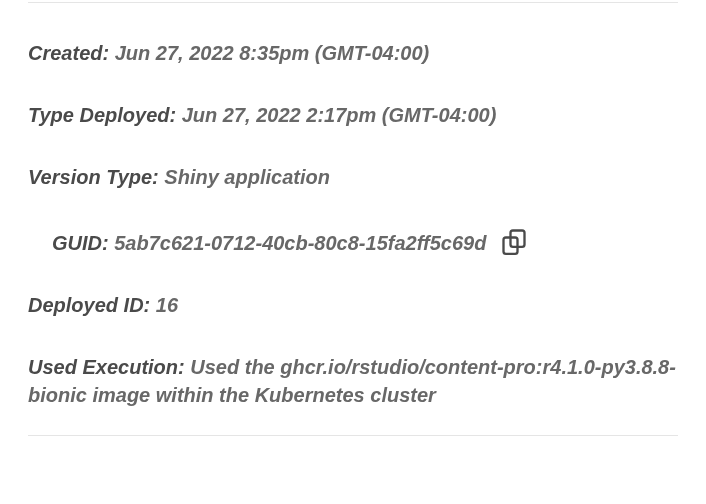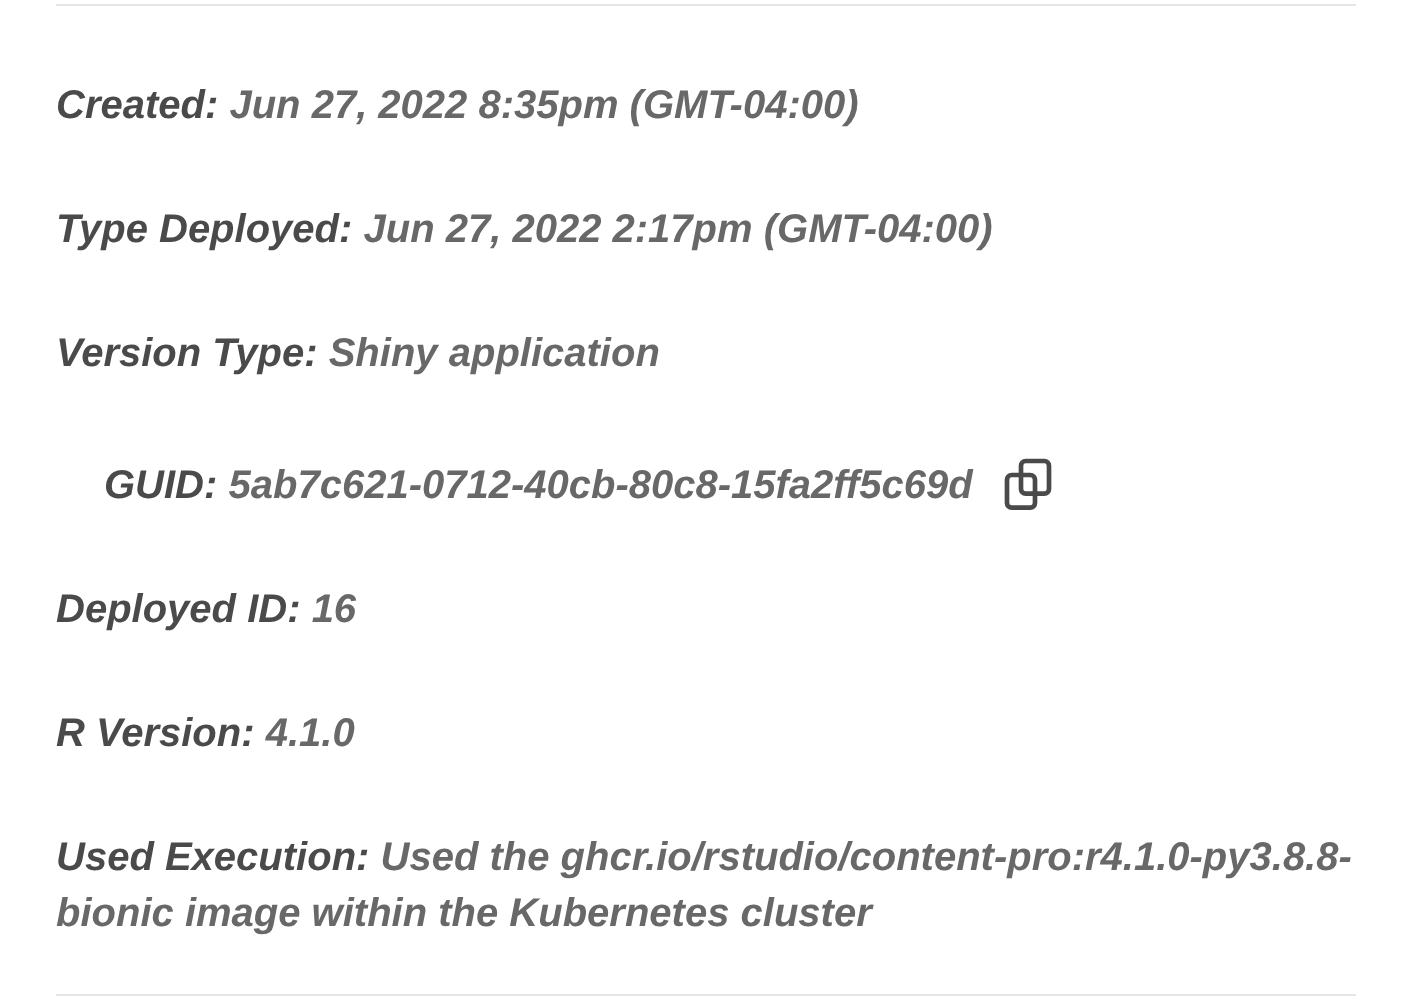--- a/index.html
+++ b/index.html
@@ -91,24 +91,20 @@
         </svg>
       </span>
     </button>
   </div>
 
   <div class="field">
     <span class="label">Deployed ID:</span>
     <span class="value">16</span>
   </div>
 
-  <div class="field">
-    <span class="label">R Version:</span>
-    <span class="value">4.1.0</span>
-  </div>
 
   <div class="field">
     <span class="label">Used Execution:</span>
     <span class="value">Used the ghcr.io/rstudio/content-pro:r4.1.0-py3.8.8-bionic image within the Kubernetes cluster</span>
   </div>
 
 </div>
 
 <hr class="divider bottom-divider">
 

